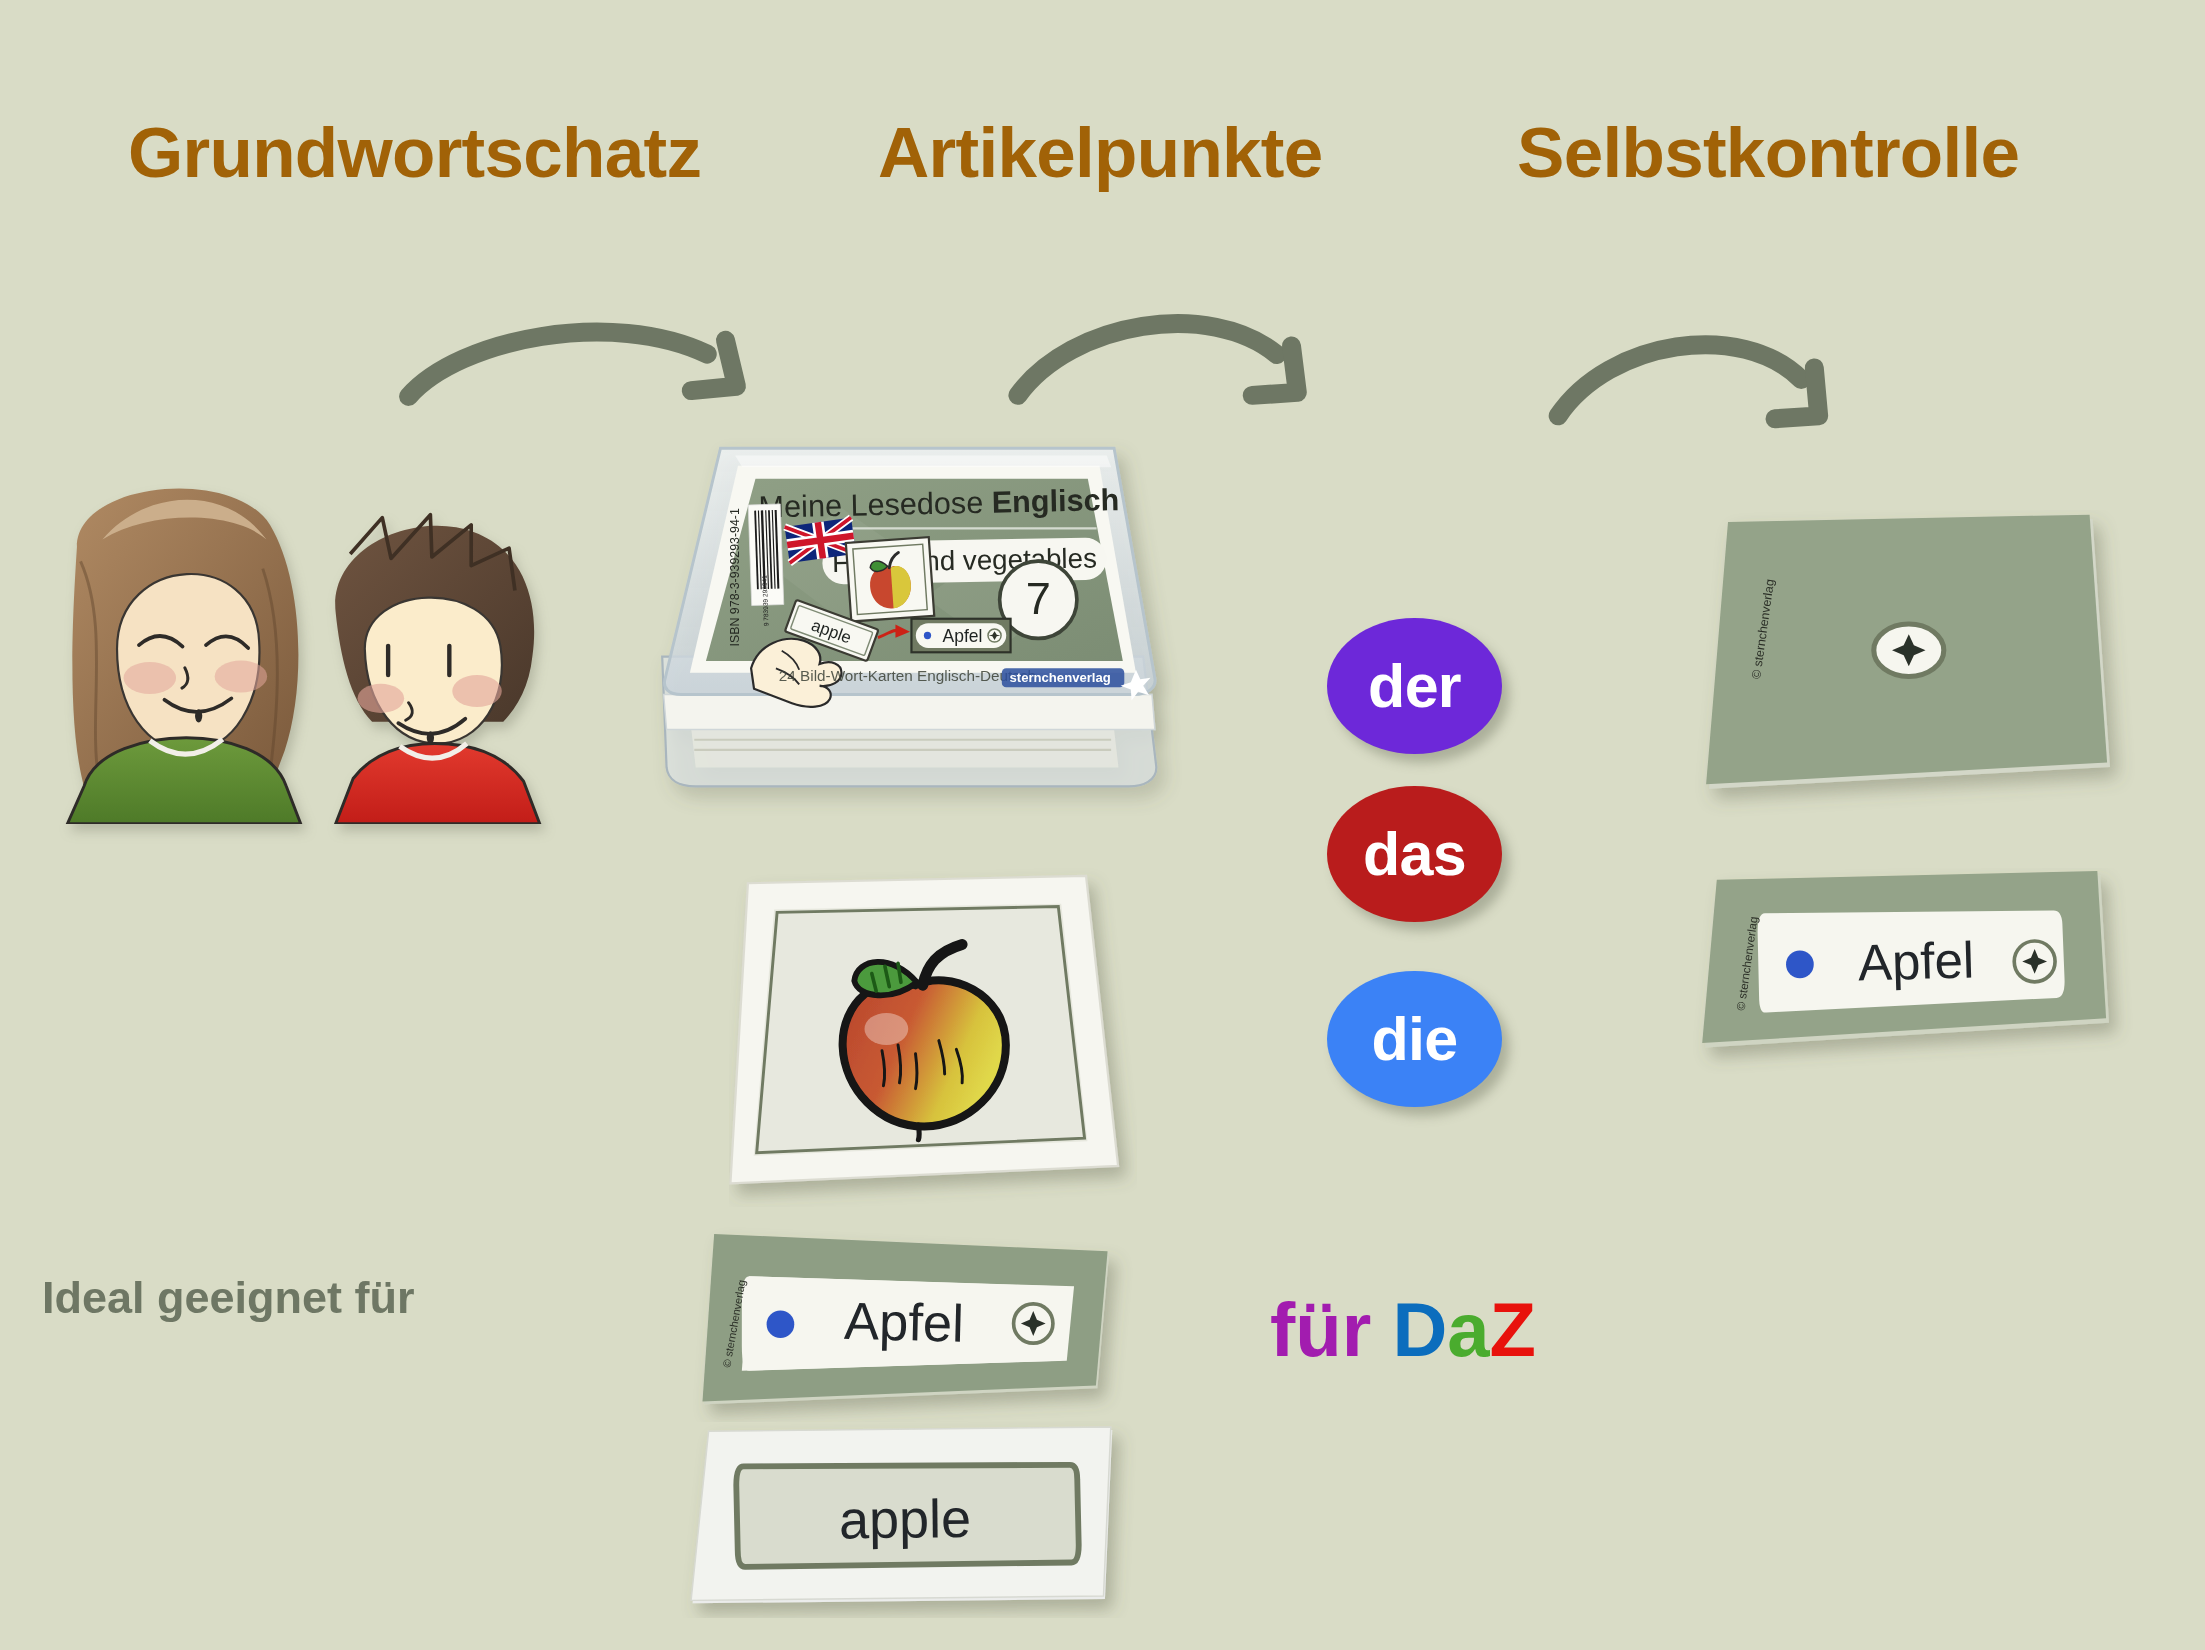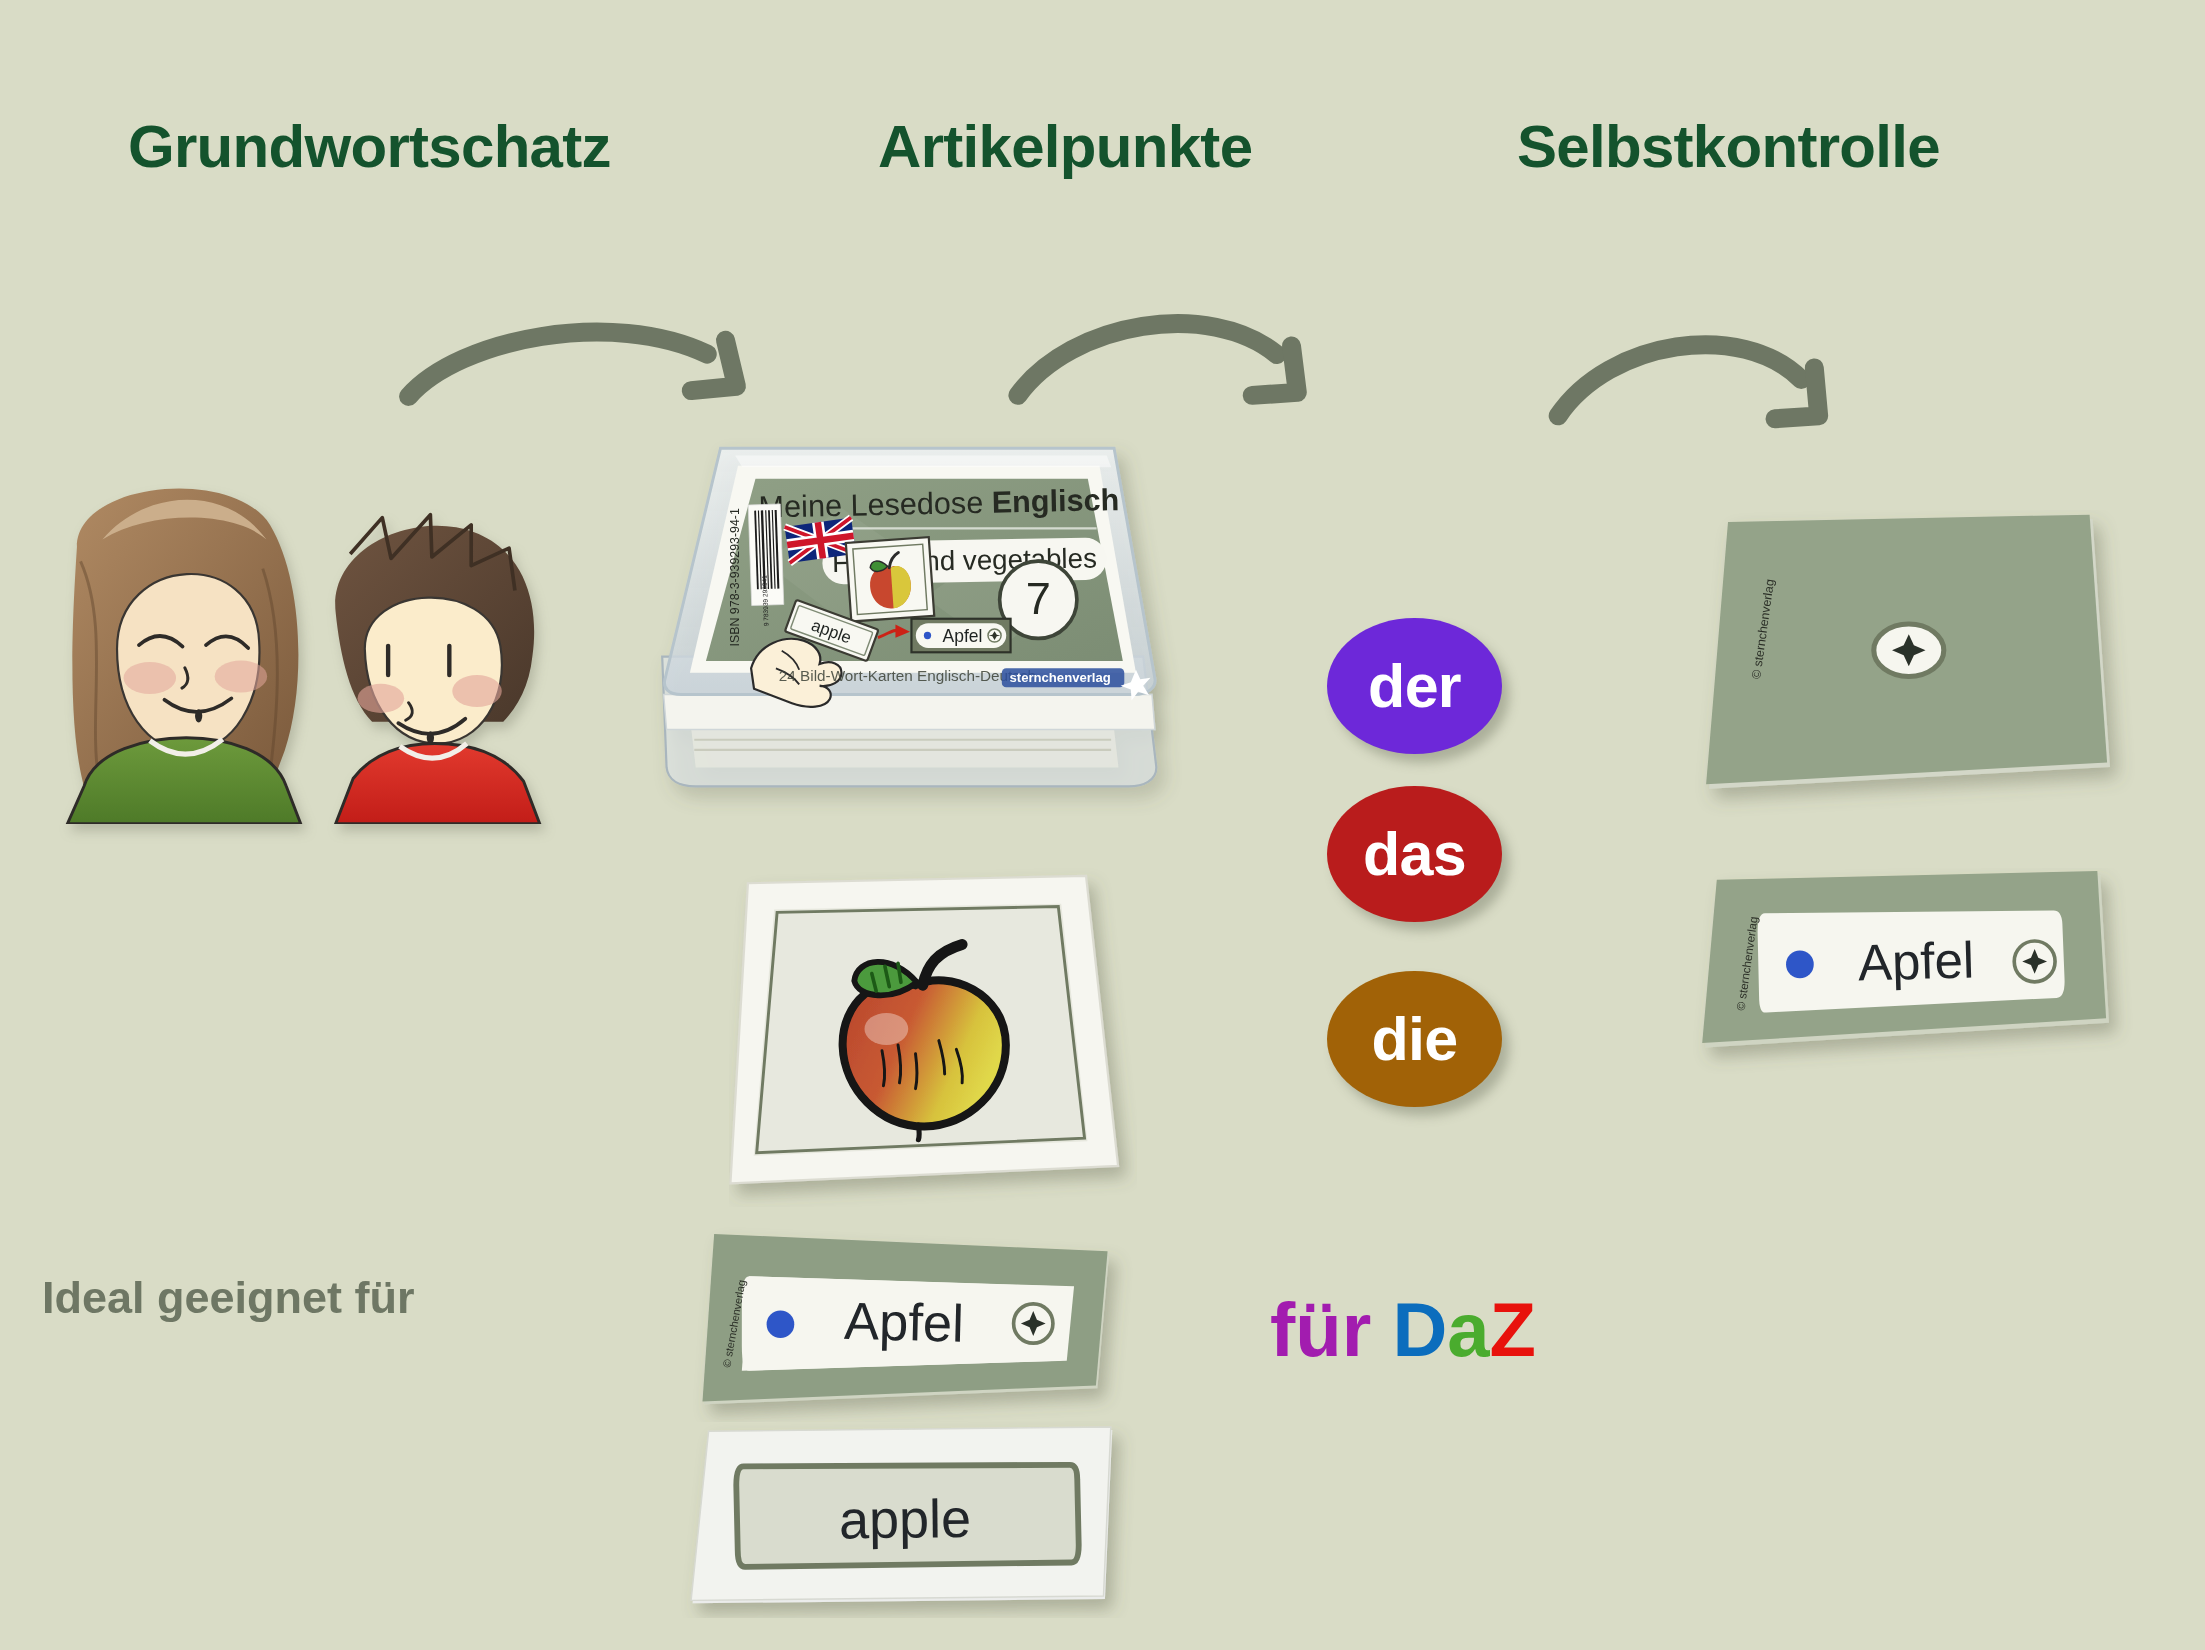--- a/index.html
+++ b/index.html
@@ -8,22 +8,22 @@
     background:#d9dcc6;
     font-family:"Liberation Sans",sans-serif;
     overflow:hidden;
     position:relative;
   }
   .stage{position:absolute;inset:0;}
   .abs{position:absolute;}
 
   
   .heading{
-    color:#14532d;
-    font-size:60px;
+    color:#a16207;
+    font-size:71px;
     font-weight:700;
     letter-spacing:-0.7px;
     white-space:nowrap;
     line-height:1;
     text-align:center;
   }
 
   
   .arrow svg{display:block;}
 
@@ -49,21 +49,21 @@
     position:absolute;left:0;width:175px;height:136px;
     border-radius:50%;
     display:flex;align-items:center;justify-content:center;
     color:#fff;font-size:61px;font-weight:700;
     font-family:"Liberation Sans",sans-serif;
     box-shadow:7.3px 8.8px 10.2px rgba(90,95,75,.35);
     letter-spacing:-0.7px;
   }
   #dot-der{top:20px;background:#6d28d9;}
   #dot-das{top:188px;background:#b91c1c;}
-  #dot-die{top:373px;background:#a16207;}
+  #dot-die{top:373px;background:#3b82f6;}
 
   
   .daz{
     left:1270px;top:1292px;
     font-size:76px;font-weight:700;line-height:1;white-space:nowrap;
   }
   .daz .w-fuer{color:#a21caf;}
   .daz .w-d{color:#0b6dbd;}
   .daz .w-a{color:#4aac2e;}
   .daz .w-z{color:#e8120c;}

